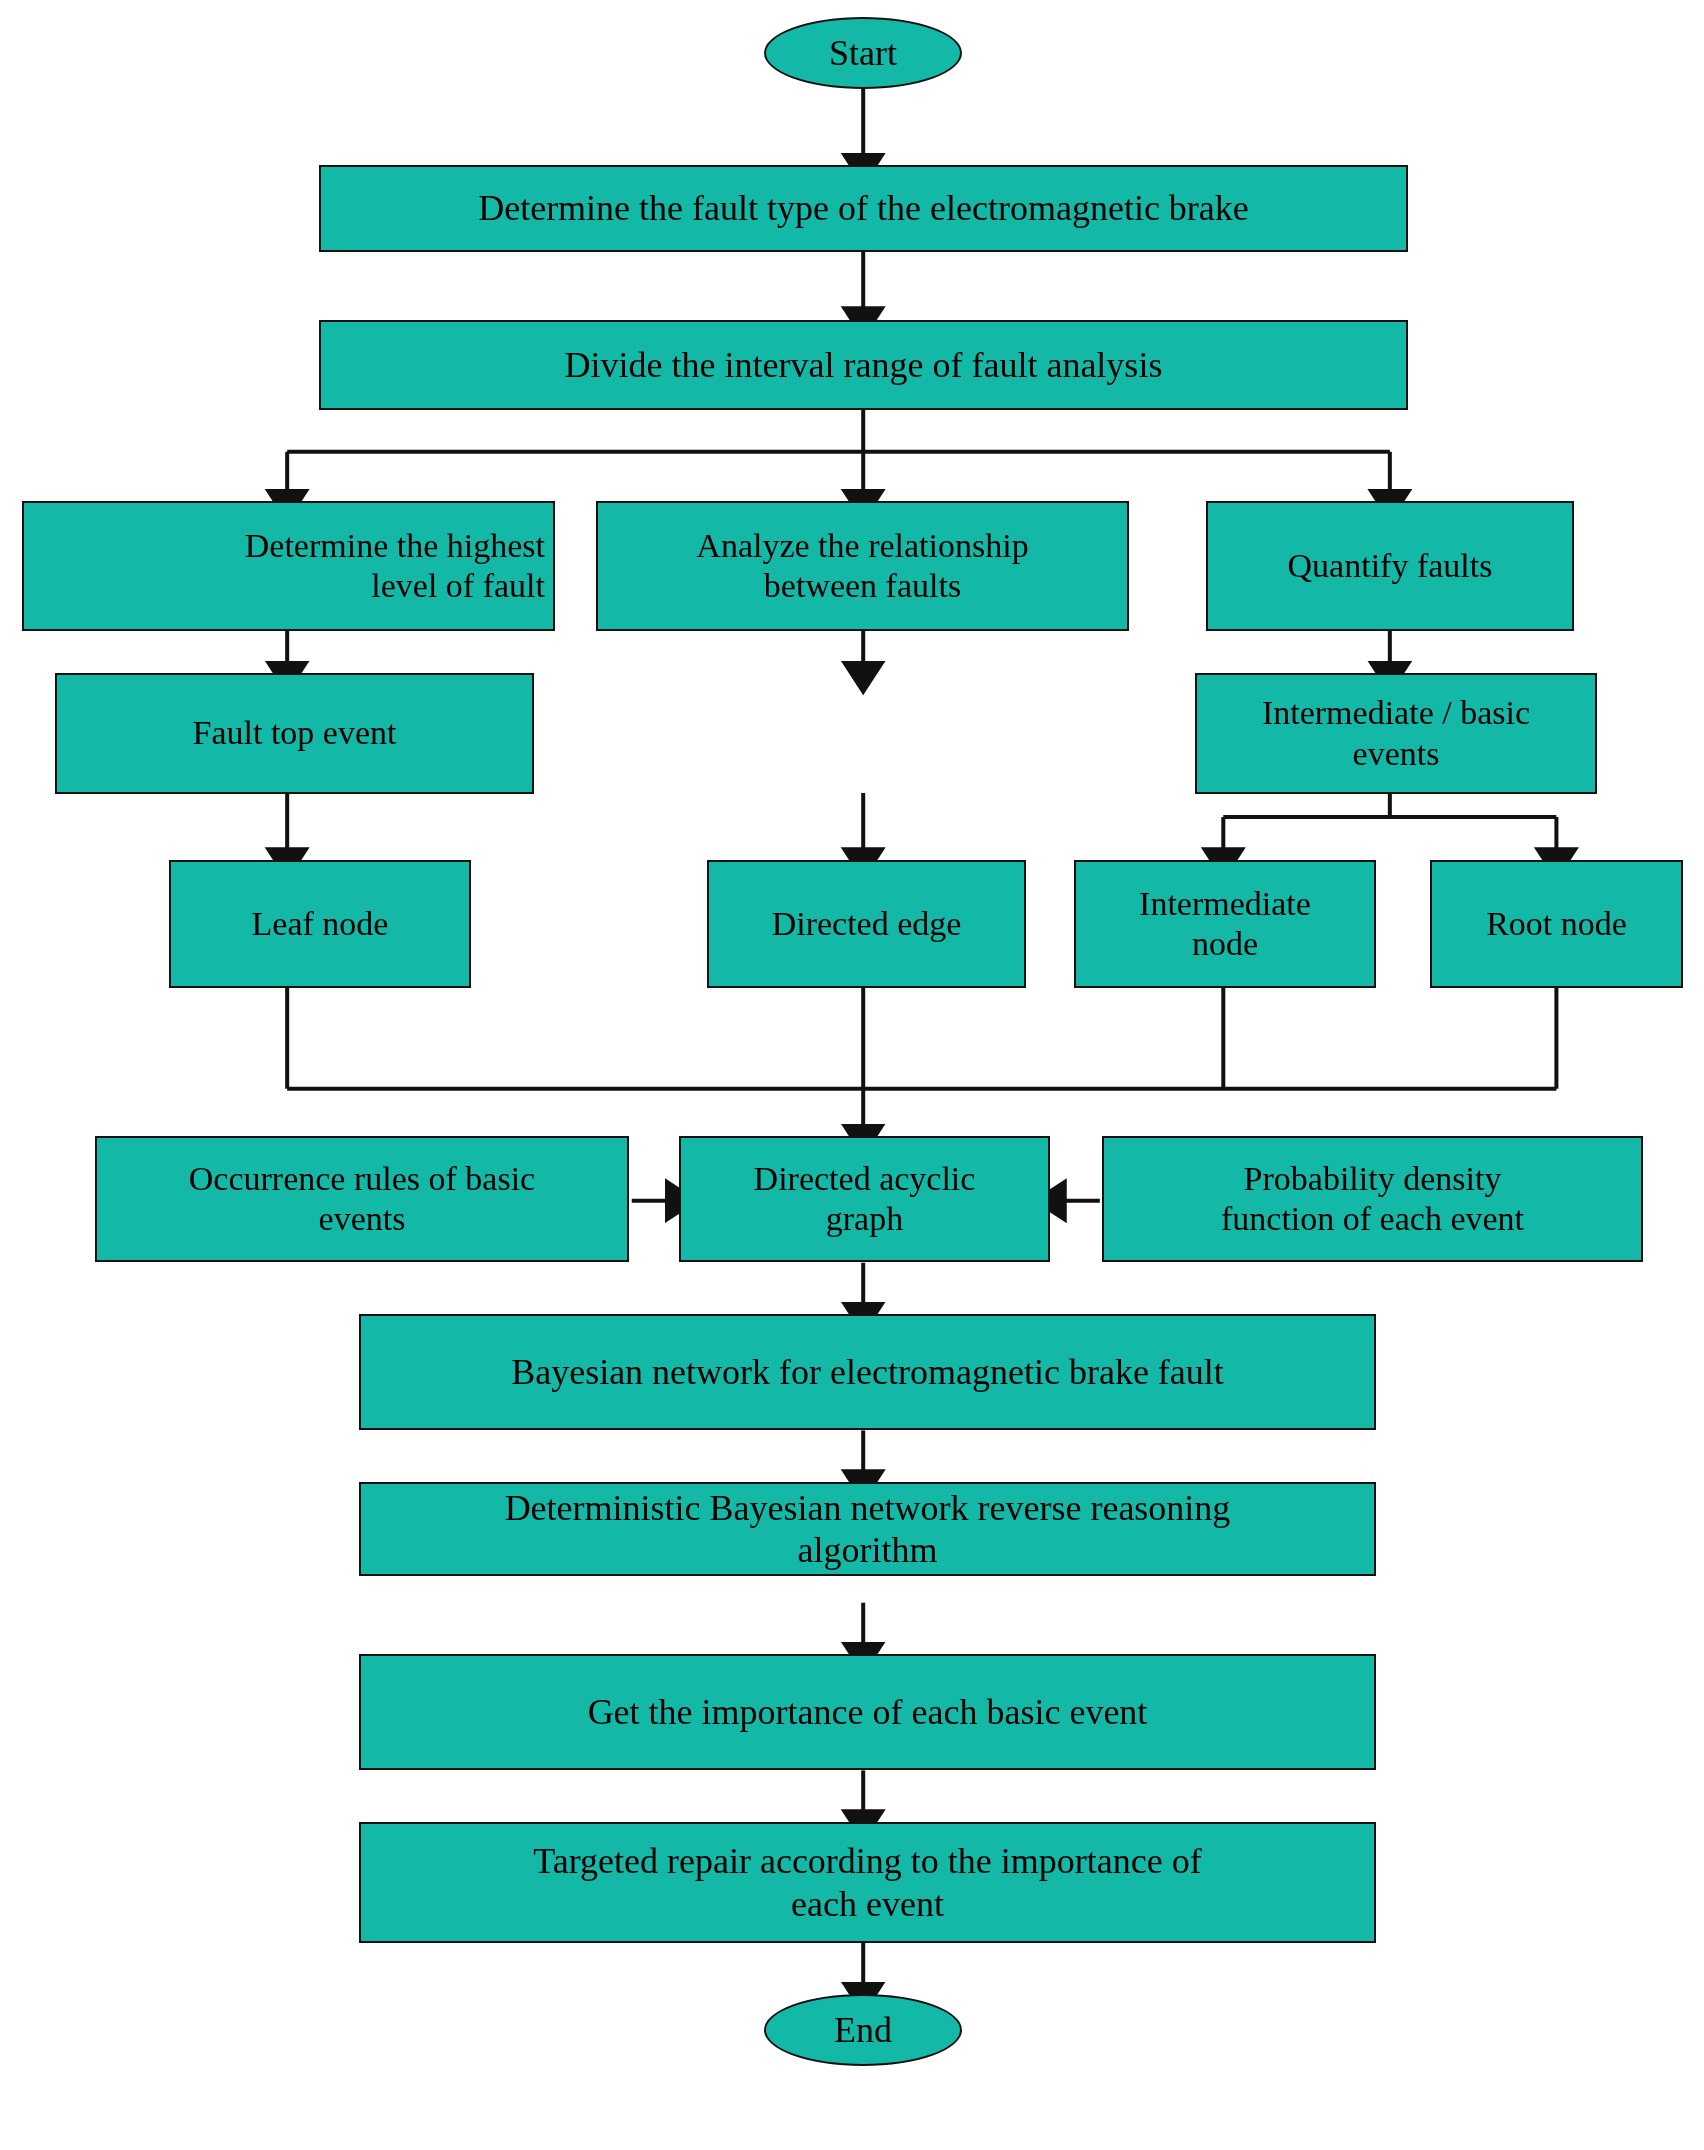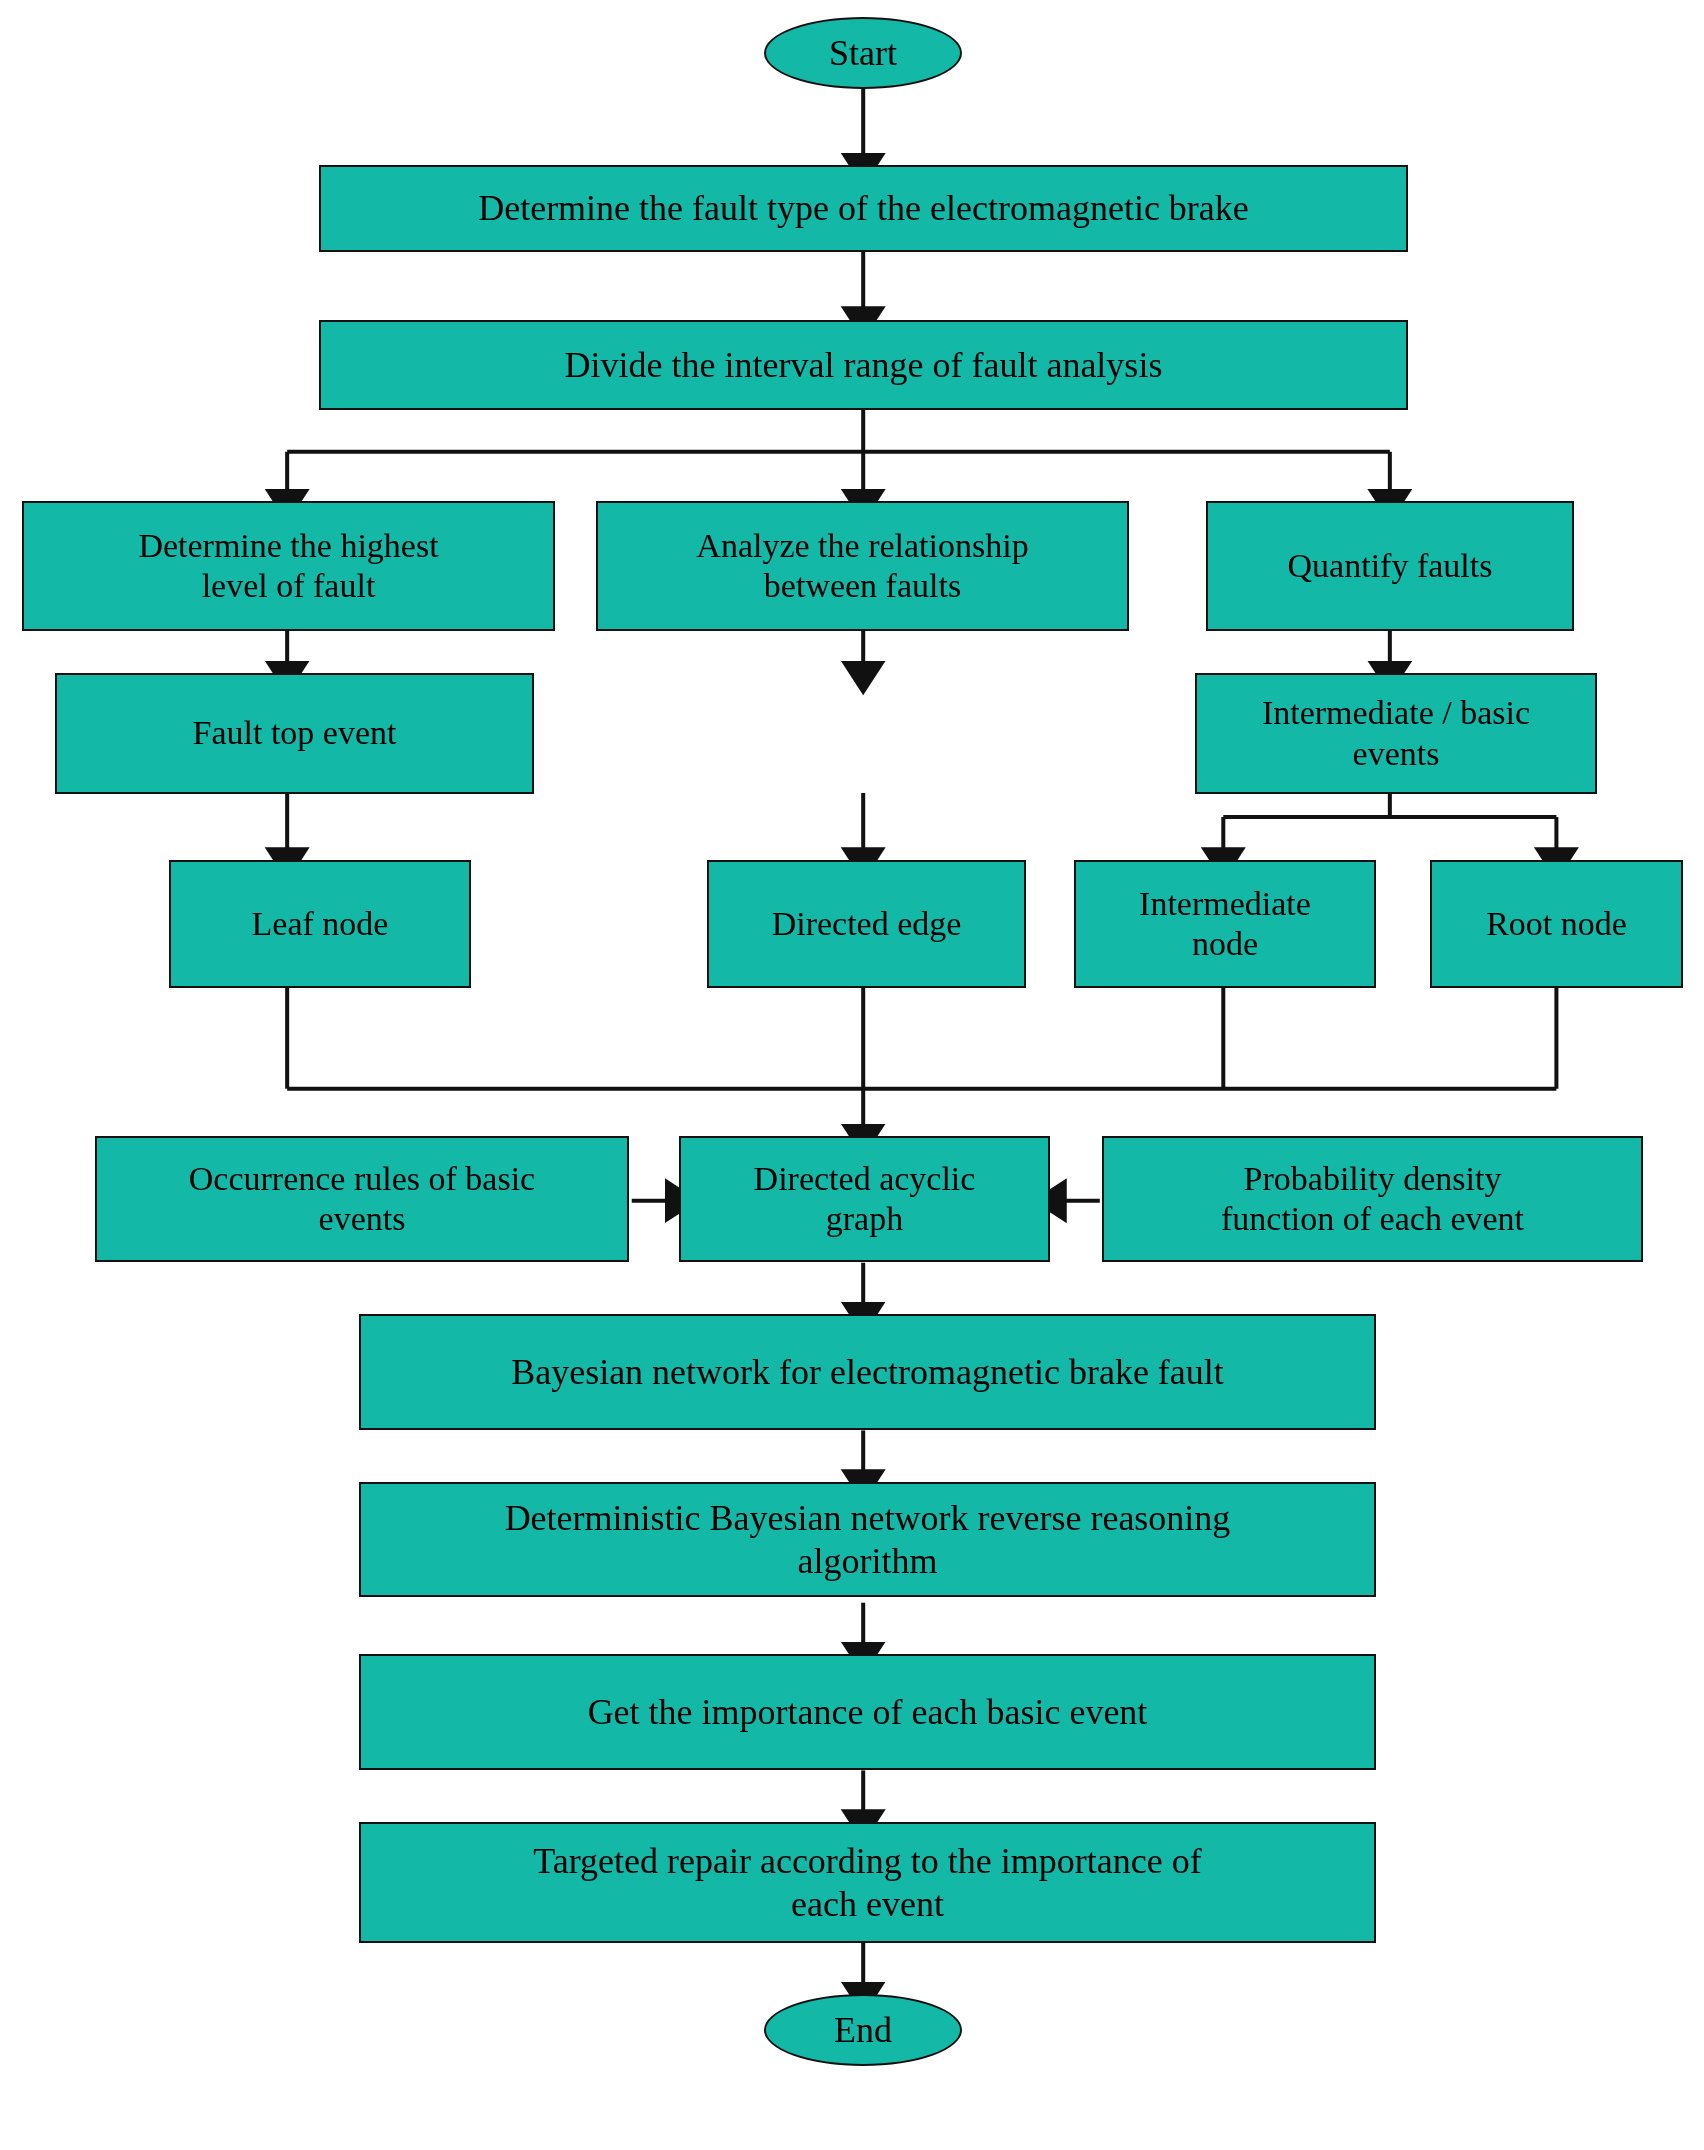--- a/index.html
+++ b/index.html
@@ -109,21 +109,21 @@
   </div>
 
   <div class="node fs-big" style="left:319px; top:165px; width:1089px; height:87px;">
     <span class="lbl">Determine the fault type of the electromagnetic brake</span>
   </div>
 
   <div class="node fs-big" style="left:319px; top:320px; width:1089px; height:90px;">
     <span class="lbl">Divide the interval range of fault analysis</span>
   </div>
 
-  <div class="node fs-mid" style="left:22px; top:501px; width:533px; height:130px;">
+  <div class="node fs-mid" style="left:22px; top:501px; width:533px; height:130px;text-align:right;">
     <span class="lbl">Determine the highest
 level of fault</span>
   </div>
 
   <div class="node fs-mid" style="left:596px; top:501px; width:533px; height:130px;">
     <span class="lbl">Analyze the relationship
 between faults</span>
   </div>
 
   <div class="node fs-mid" style="left:1206px; top:501px; width:368px; height:130px;">
@@ -169,21 +169,21 @@
 
   <div class="node fs-mid" style="left:1102px; top:1136px; width:541px; height:126px;">
     <span class="lbl">Probability density
 function of each event</span>
   </div>
 
   <div class="node fs-big" style="left:359px; top:1314px; width:1017px; height:116px;">
     <span class="lbl">Bayesian network for electromagnetic brake fault</span>
   </div>
 
-  <div class="node fs-big" style="left:359px; top:1482px; width:1017px; height:115px;">
+  <div class="node fs-big" style="left:359px; top:1482px; width:1017px; height:94px;">
     <span class="lbl">Deterministic Bayesian network reverse reasoning
 algorithm</span>
   </div>
 
   <div class="node fs-big" style="left:359px; top:1654px; width:1017px; height:116px;">
     <span class="lbl">Get the importance of each basic event</span>
   </div>
 
   <div class="node fs-big" style="left:359px; top:1822px; width:1017px; height:121px;">
     <span class="lbl">Targeted repair according to the importance of

